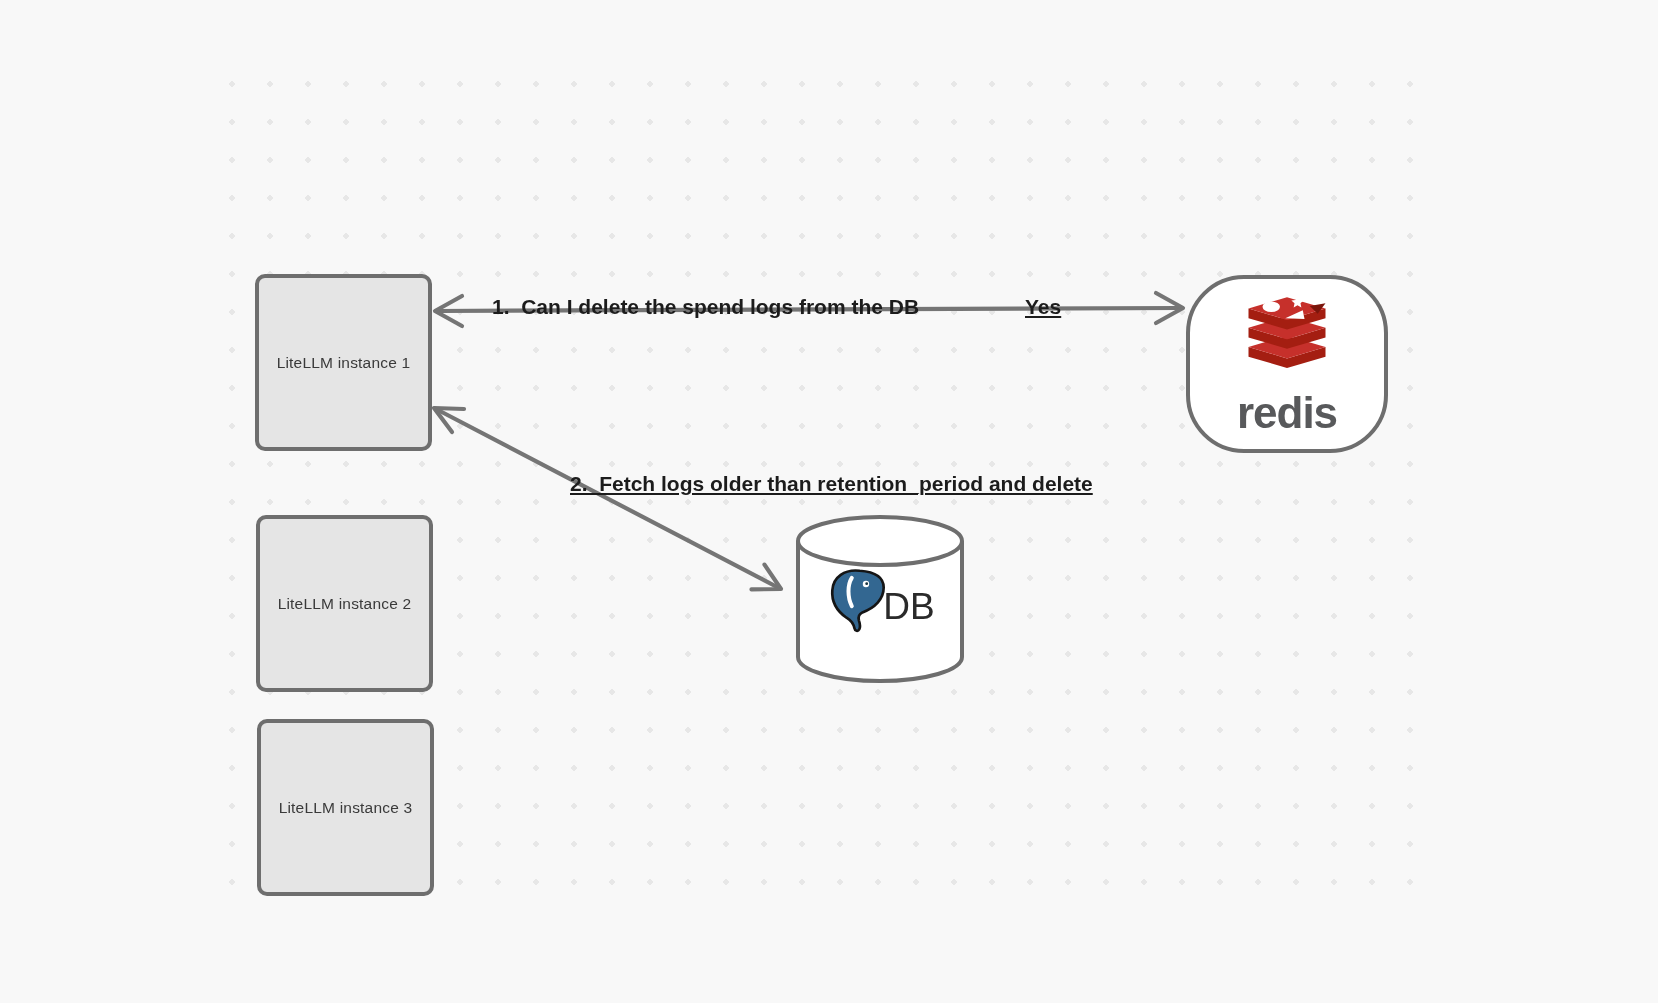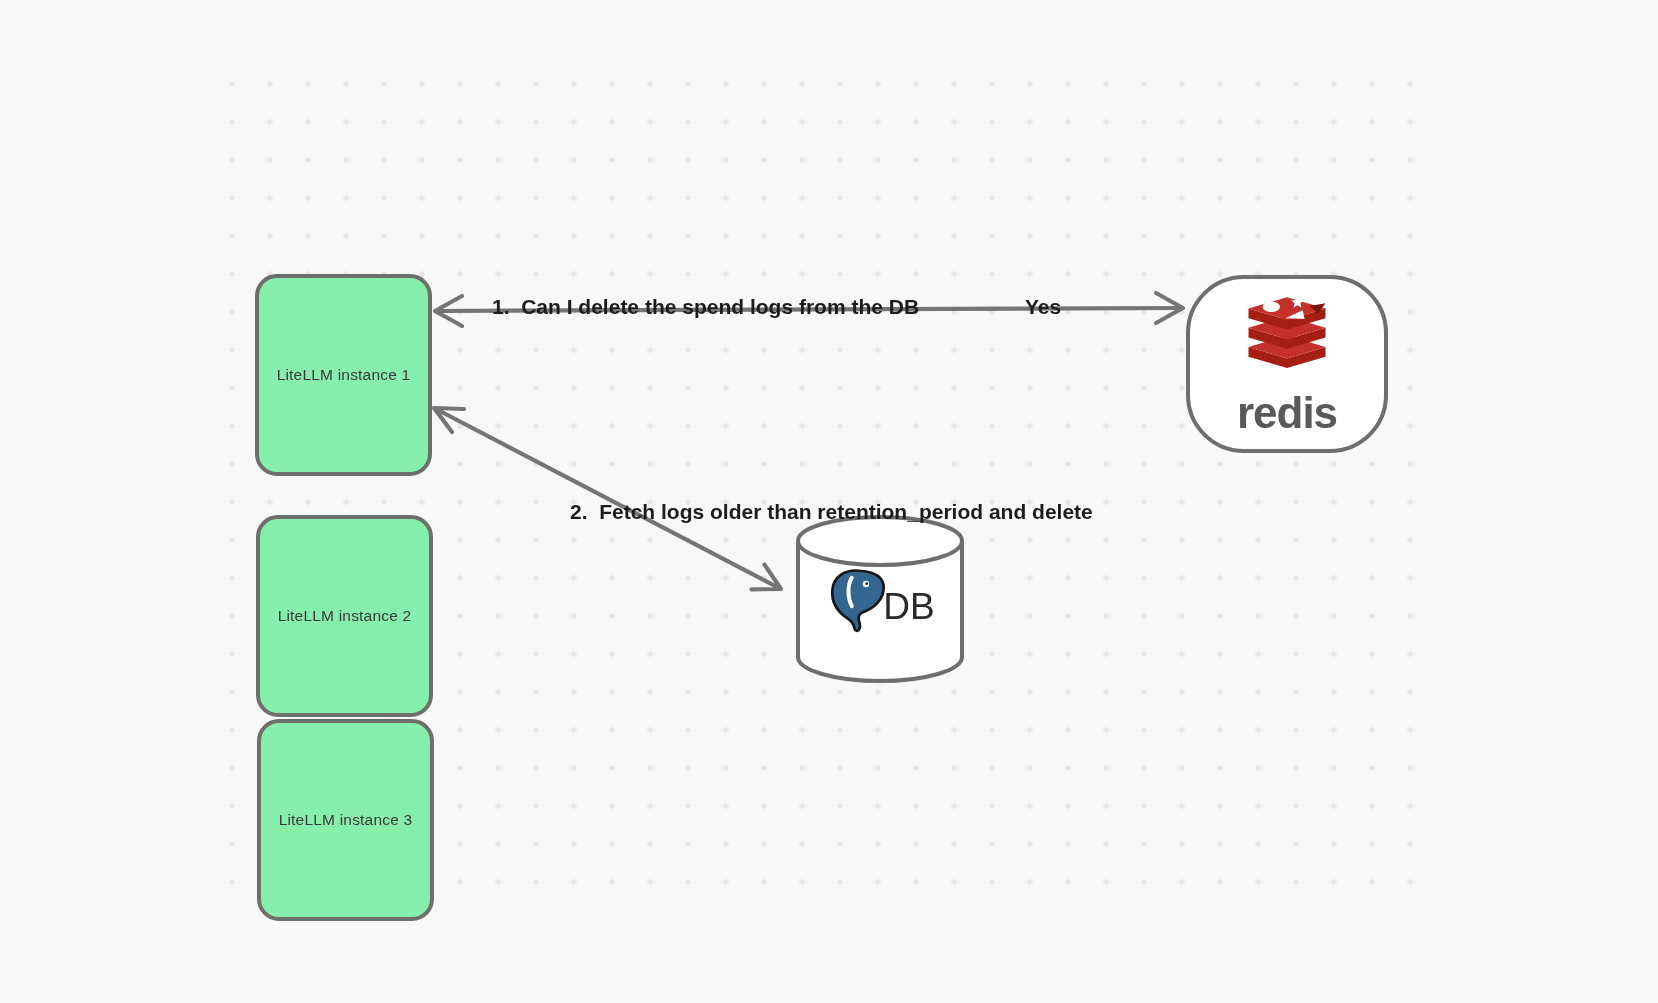--- a/index.html
+++ b/index.html
@@ -16,44 +16,44 @@
   }
   .dot-grid{
     position:absolute;left:213px;top:65px;width:1216px;height:836px;
     background-image:radial-gradient(circle,var(--dot) 2.6px,transparent 2.9px);
     background-size:38px 38px;
   }
   svg.overlay{position:absolute;left:0;top:0;width:1658px;height:1003px;}
   .shape-stroke{stroke:var(--arrow);stroke-width:4.2;fill:none;stroke-linecap:round;stroke-linejoin:round;}
   .cyl{stroke:var(--stroke);stroke-width:4;fill:#ffffff;stroke-linejoin:round;}
   .node-box{
-    position:absolute;width:177px;height:202px;background:#86efac;
-    border:4px solid var(--stroke);border-radius:22px;
+    position:absolute;width:177px;height:177px;background:#e5e5e5;
+    border:4px solid var(--stroke);border-radius:10px;
     display:flex;align-items:center;justify-content:center;
   }
   .node-box .lbl{font-size:15.5px;color:var(--boxtext);letter-spacing:.2px;}
   #box1{left:255px;top:274px;}
   #box2{left:256px;top:515px;}
   #box3{left:257px;top:719px;}
   .redis-node{
     position:absolute;left:1186px;top:275px;width:202px;height:178px;
     background:#fff;border:4px solid var(--stroke);border-radius:58px;
     display:flex;flex-direction:column;align-items:center;justify-content:center;
   }
   .redis-word{font-size:44px;font-weight:700;color:var(--redis-word);line-height:1;letter-spacing:-1px;margin-top:19px;}
   .redis-top{fill:var(--redis-red);}
   .redis-front{fill:var(--redis-dark);}
   .redis-notch{fill:var(--redis-notch);}
   .arrow-label{
     position:absolute;font-weight:700;font-size:21px;color:var(--label);
     white-space:pre;line-height:25px;margin-top:15px;
   }
   #label1{left:492px;top:279px;}
-  #label-yes{left:1025px;top:279px;}
-  #label2{left:570px;top:484px;}
+  #label-yes{left:1025px;top:279px;text-decoration:underline;}
+  #label2{left:570px;top:456px;text-decoration:underline;}
   .db-content{
     position:absolute;left:800px;top:552px;width:162px;height:96px;
     display:flex;align-items:center;justify-content:center;
   }
   .db-label{font-size:37px;color:var(--db-text);margin-left:-6px;letter-spacing:0px;margin-top:13px;}
   .pg-head{fill:var(--pg-blue);stroke:#151515;stroke-width:3;stroke-linejoin:round;}
   .pg-white{stroke:#fff;stroke-width:4.5;fill:none;stroke-linecap:round;}
 </style>
 </head>
 <body>

